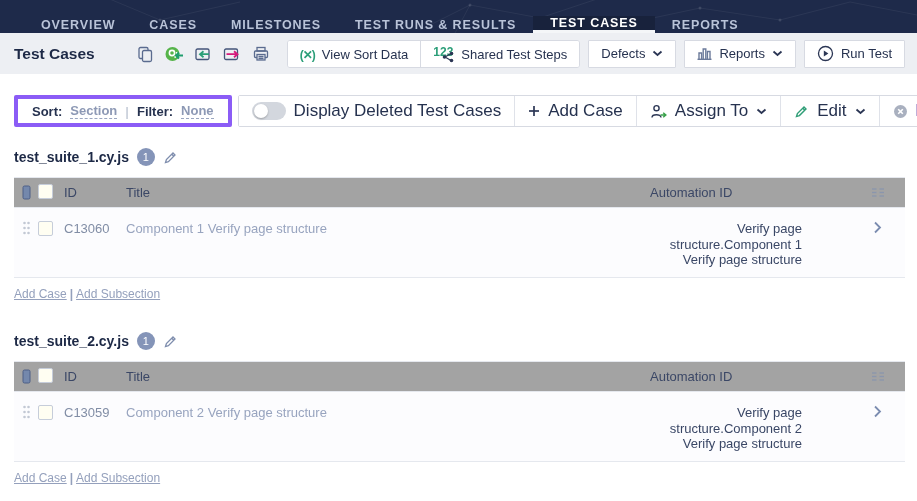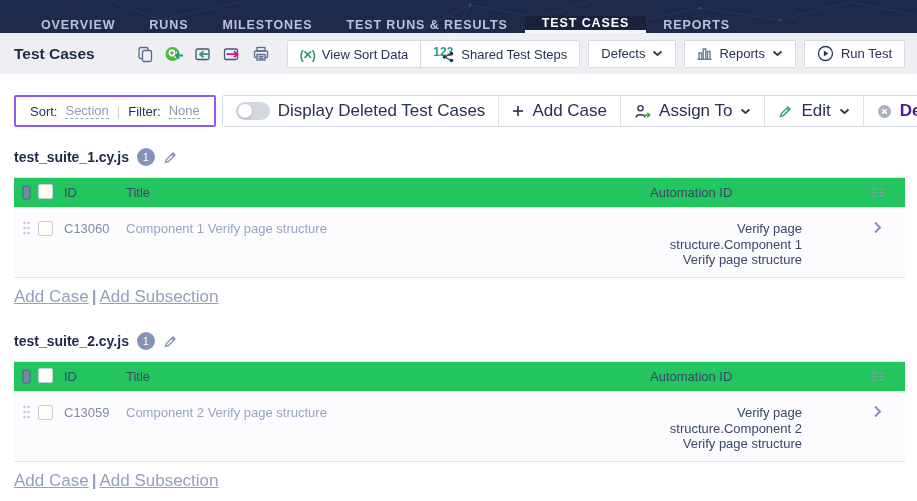--- a/index.html
+++ b/index.html
@@ -72,22 +72,22 @@
 
   
   .filter-row {
     margin: 21px 12px 0 14px;
     display: flex;
     gap: 6px;
     height: 32px;
   }
   .sf-box {
     display: flex; align-items: center; gap: 8px;
-    border: 2px solid #8b5cf6; background: #fff; border-radius: 2px;
-    padding: 0 14px; font-size: 13px; color: #26324f; white-space: nowrap;
+    border: 4px solid #8b5cf6; background: #fff; border-radius: 2px;
+    padding: 0 14px; font-size: 13px; color: #26324f; white-space: nowrap; font-weight: bold;
   }
   .dashed-link { color: #8d99b5; text-decoration: none; border-bottom: 1px dashed #9aa6c0; cursor: pointer; }
   .sf-sep { color: #c9cfda; }
   .action-group {
     flex: 1;
     display: flex; align-items: stretch;
     border: 1px solid #d7dae2; background: #fff; border-radius: 2px;
   }
   .cell {
     display: flex; align-items: center; gap: 8px;
@@ -121,21 +121,21 @@
   }
   .edit-sec { cursor: pointer; display: flex; }
 
   .tbl { margin: 10px 12px 0 14px; }
   .tbl-header, .tbl-row {
     display: grid;
     grid-template-columns: 24px 26px 62px 1fr 215px 40px;
   }
   .tbl-header {
     height: 31px;
-    background: #22c55e;
+    background: #a3a3a3;
     border-top: 1px solid #e5e8ee;
     border-bottom: 1px solid #e5e8ee;
     align-items: center;
     font-size: 13px; color: #3b4766;
   }
   .tbl-row {
     background: #fcfcfe;
     border-bottom: 1px solid #e5e8ee;
     min-height: 70px;
     font-size: 13px;
@@ -146,21 +146,21 @@
     width: 15px; height: 15px; border-radius: 2px;
     background: #fffef2; border: 1px solid #c6cdda; cursor: pointer; display: inline-block;
   }
   .c-id { color: #818da5; }
   .title-link { color: #98a4bf; text-decoration: none; cursor: pointer; }
   .automation-text { color: #3a4766; line-height: 15.5px; max-width: 152px; text-align: right; }
   .c-chevron { display: flex; justify-content: flex-start; padding-left: 8px; cursor: pointer; }
   .hdr-colicon { display: flex; justify-content: flex-start; padding-left: 6px; cursor: pointer; }
   .hdr-selicon { display: flex; justify-content: center; cursor: pointer; }
 
-  .add-links { margin: 9px 12px 0 14px; font-size: 17px; color: #94a0bc; height: 16px; }
+  .add-links { margin: 9px 12px 0 14px; font-size: 12px; color: #94a0bc; height: 16px; }
   .add-links a { color: #94a0bc; text-decoration: underline; cursor: pointer; }
   .add-links .pipe { margin: 0 3px; font-weight: 700; }
 </style>
 </head>
 <body>
 
 <div class="app">
 
   <nav class="topnav">
     <svg class="pattern" width="917" height="33">
@@ -172,21 +172,21 @@
       </g>
       <g fill="#ffffff" fill-opacity="0.12">
         <circle cx="470" cy="5" r="1.5"></circle>
           <circle cx="540" cy="18" r="1.5"></circle>
         <circle cx="700" cy="8" r="1.5"></circle>
           <circle cx="780" cy="20" r="1.5"></circle>
         <circle cx="160" cy="20" r="1.5"></circle>
       </g>
     </svg>
     <div class="nav-tab">OVERVIEW</div>
-    <div class="nav-tab">RUNS</div>
+    <div class="nav-tab">CASES</div>
     <div class="nav-tab">MILESTONES</div>
     <div class="nav-tab">TEST RUNS &amp; RESULTS</div>
     <div class="nav-tab active">TEST CASES</div>
     <div class="nav-tab">REPORTS</div>
   </nav>
 
   <div class="toolbar">
     <h1 class="page-title">Test Cases</h1>
 
     <div class="tool-icons">

